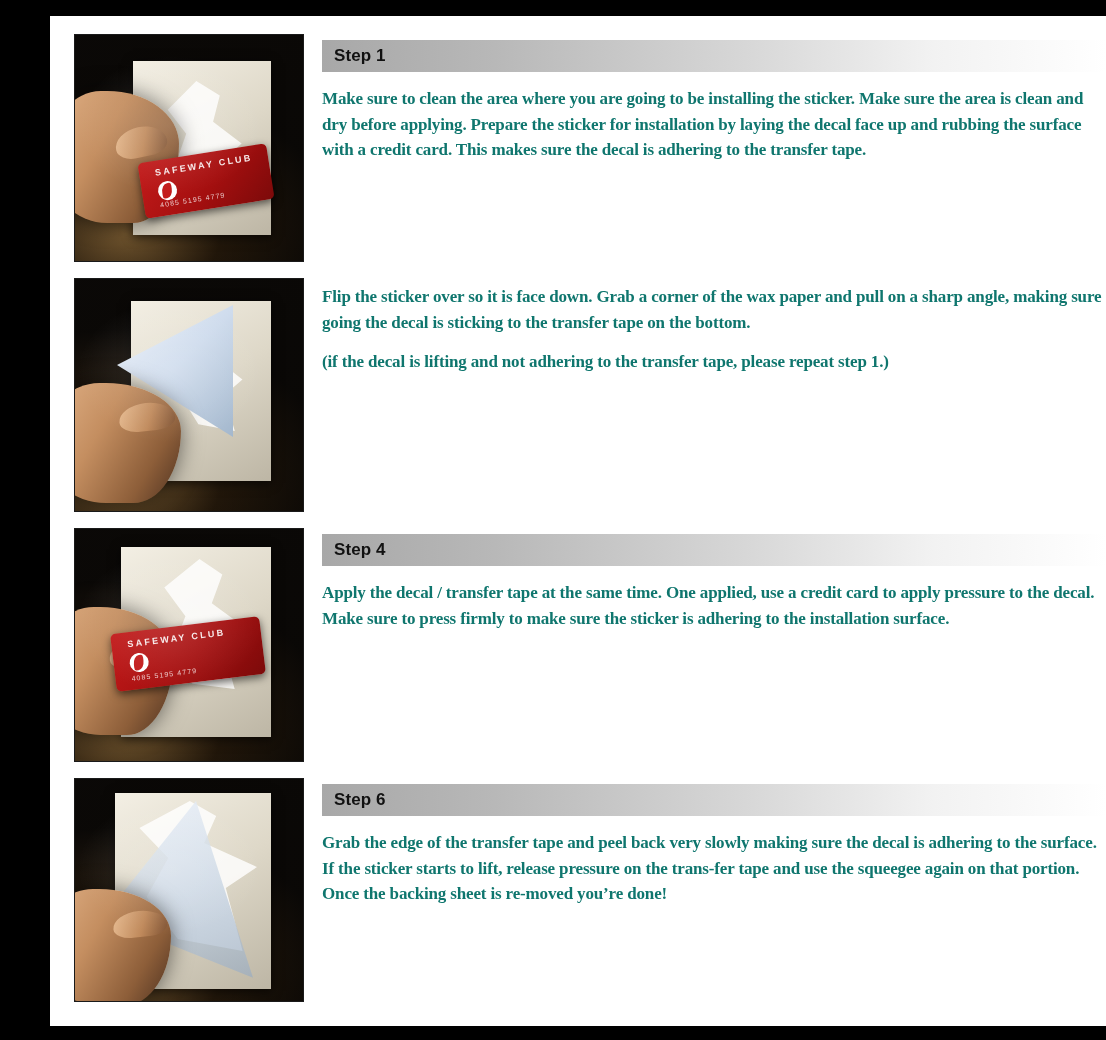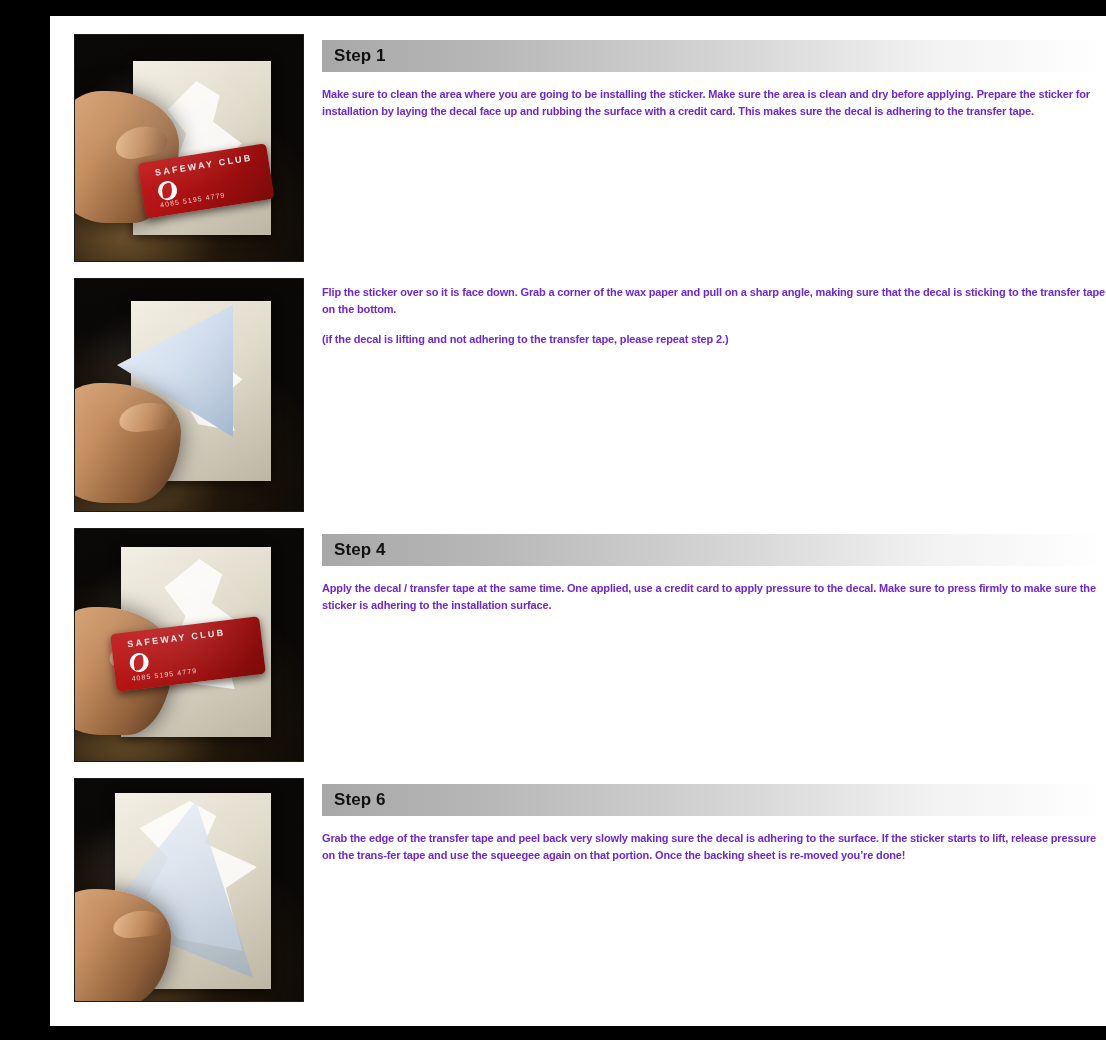--- a/index.html
+++ b/index.html
@@ -145,25 +145,26 @@
     margin-bottom: 14px;
   }
   .step-title {
     font-size: 17px;
     font-weight: 700;
     color: #111111;
     letter-spacing: 0.1px;
   }
   .step-body p {
     margin: 0 0 14px 0;
-    font-size: 11px;
+    font-size: 17px;
     line-height: 1.5;
     font-weight: 700;
-    color: #6d28d9;
+    color: #0f766e;
     letter-spacing: -0.15px;
+    font-family: Liberation Serif, serif;
   }
   .step-body p:last-child { margin-bottom: 0; }
 </style>
 </head>
 <body>
 
 <div class="page">
   <div class="sheet">
 
     <div class="step-row">
@@ -195,22 +196,22 @@
         <div class="backdrop"></div>
         <div class="paper" style="left:56px; top:22px; width:140px; height:180px;"></div>
         <div class="decal" style="left:96px; top:40px; width:76px; height:112px; clip-path: polygon(48% 0%, 74% 14%, 60% 36%, 94% 54%, 70% 68%, 84% 100%, 36% 94%, 14% 70%, 28% 42%, 6% 22%);"></div>
         <div style="position:absolute; left:42px; top:26px; width:116px; height:150px; background:linear-gradient(135deg,#eef3fb 0%,#cfdced 45%,#9db2c8 100%); clip-path: polygon(100% 0%, 100% 88%, 0% 40%); box-shadow:0 4px 14px rgba(0,0,0,0.5);"></div>
         <div class="hand" style="left:-30px; top:104px; width:136px; height:120px;"></div>
         <div class="finger" style="left:44px; top:124px; width:56px; height:28px; transform: rotate(-6deg);"></div>
         <div class="glow"></div>
       </div>
       <div class="content">
         <div class="step-body">
-          <p>Flip the sticker over so it is face down.  Grab a corner of the wax paper and pull on a sharp angle, making sure that the decal is sticking to the transfer tape on the bottom.</p>
-          <p>(if the decal is lifting and not adhering to the transfer tape, please repeat step 2.)</p>
+          <p>Flip the sticker over so it is face down.  Grab a corner of the wax paper and pull on a sharp angle, making sure going the decal is sticking to the transfer tape on the bottom.</p>
+          <p>(if the decal is lifting and not adhering to the transfer tape, please repeat step 1.)</p>
         </div>
       </div>
     </div>
 
     <div class="step-row">
       <div class="photo tall">
         <div class="backdrop"></div>
         <div class="paper" style="left:46px; top:18px; width:150px; height:190px;"></div>
         <div class="decal" style="left:84px; top:30px; width:88px; height:130px; clip-path: polygon(46% 0%, 72% 12%, 60% 34%, 96% 52%, 72% 66%, 86% 100%, 38% 96%, 14% 72%, 30% 44%, 6% 22%);"></div>
         <div class="hand" style="left:-34px; top:78px; width:132px; height:128px;"></div>

